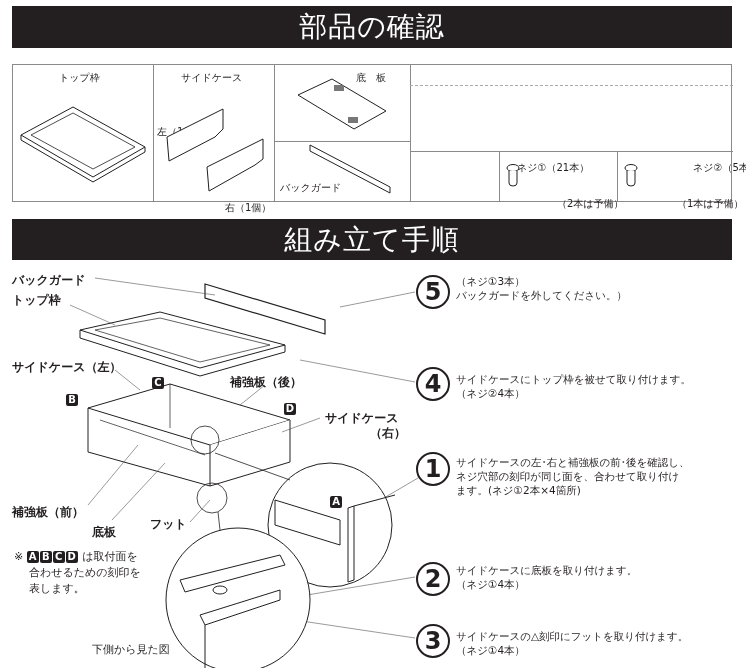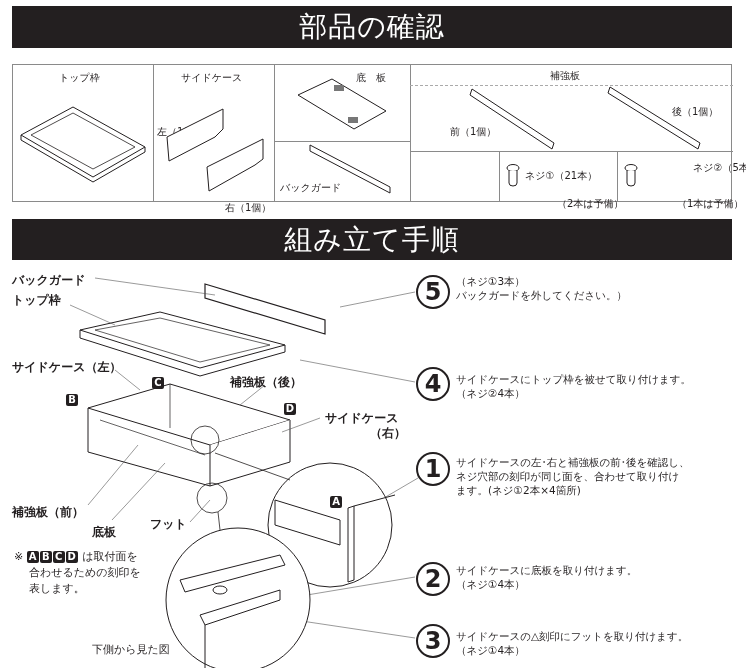--- a/index.html
+++ b/index.html
@@ -65,37 +65,28 @@
     </svg>
   </div>
 
   <div class="cell" style="left:261px;top:76px;width:136px;height:60px;">
     <div class="lbl" style="left:6px;top:40px;">バックガード</div>
     <svg width="136" height="60">
       <polygon points="36,4 116,46 116,52 36,10" fill="#fff" stroke="#231f20" stroke-width="1"></polygon>
     </svg>
   </div>
 
-  <div class="cell" style="left:397px;top:0;width:323px;height:86px;">
-    <div class="lbl" style="left:140px;top:4px;">補強板</div>
-    <div class="lbl" style="left:40px;top:60px;">前（1個）</div>
-    <div class="lbl" style="left:262px;top:40px;">後（1個）</div>
-    <svg width="323" height="86">
-      <polygon points="62,24 144,78 142,84 60,30" fill="#fff" stroke="#231f20" stroke-width="1"></polygon>
-      <polygon points="200,22 290,78 288,84 198,28" fill="#fff" stroke="#231f20" stroke-width="1"></polygon>
-    </svg>
-  </div>
 
 
   <div class="cell" style="left:486px;top:86px;width:118px;height:50px;">
     <svg width="118" height="50">
       <ellipse cx="14" cy="17" rx="6" ry="3.5" fill="#fff" stroke="#231f20"></ellipse>
       <path d="M10,20 v12 a4,3 0 0 0 8,0 v-12" fill="#fff" stroke="#231f20"></path>
     </svg>
-    <div class="lbl" style="left:26px;top:10px;margin-top:8px;">ネジ①（21本）</div>
+    <div class="lbl" style="left:18px;top:10px;">ネジ①（21本）</div>
     <div class="lbl sm" style="left:58px;top:30px;">（2本は予備）</div>
   </div>
 
   <div class="cell" style="left:604px;top:86px;width:116px;height:50px;">
     <svg width="116" height="50">
       <ellipse cx="14" cy="17" rx="6" ry="3.5" fill="#fff" stroke="#231f20"></ellipse>
       <path d="M10,20 v12 a4,3 0 0 0 8,0 v-12" fill="#fff" stroke="#231f20"></path>
     </svg>
     <div class="lbl" style="left:28px;top:10px;margin-left:48px;">ネジ②（5本）</div>
     <div class="lbl sm" style="left:60px;top:30px;">（1本は予備）</div>

